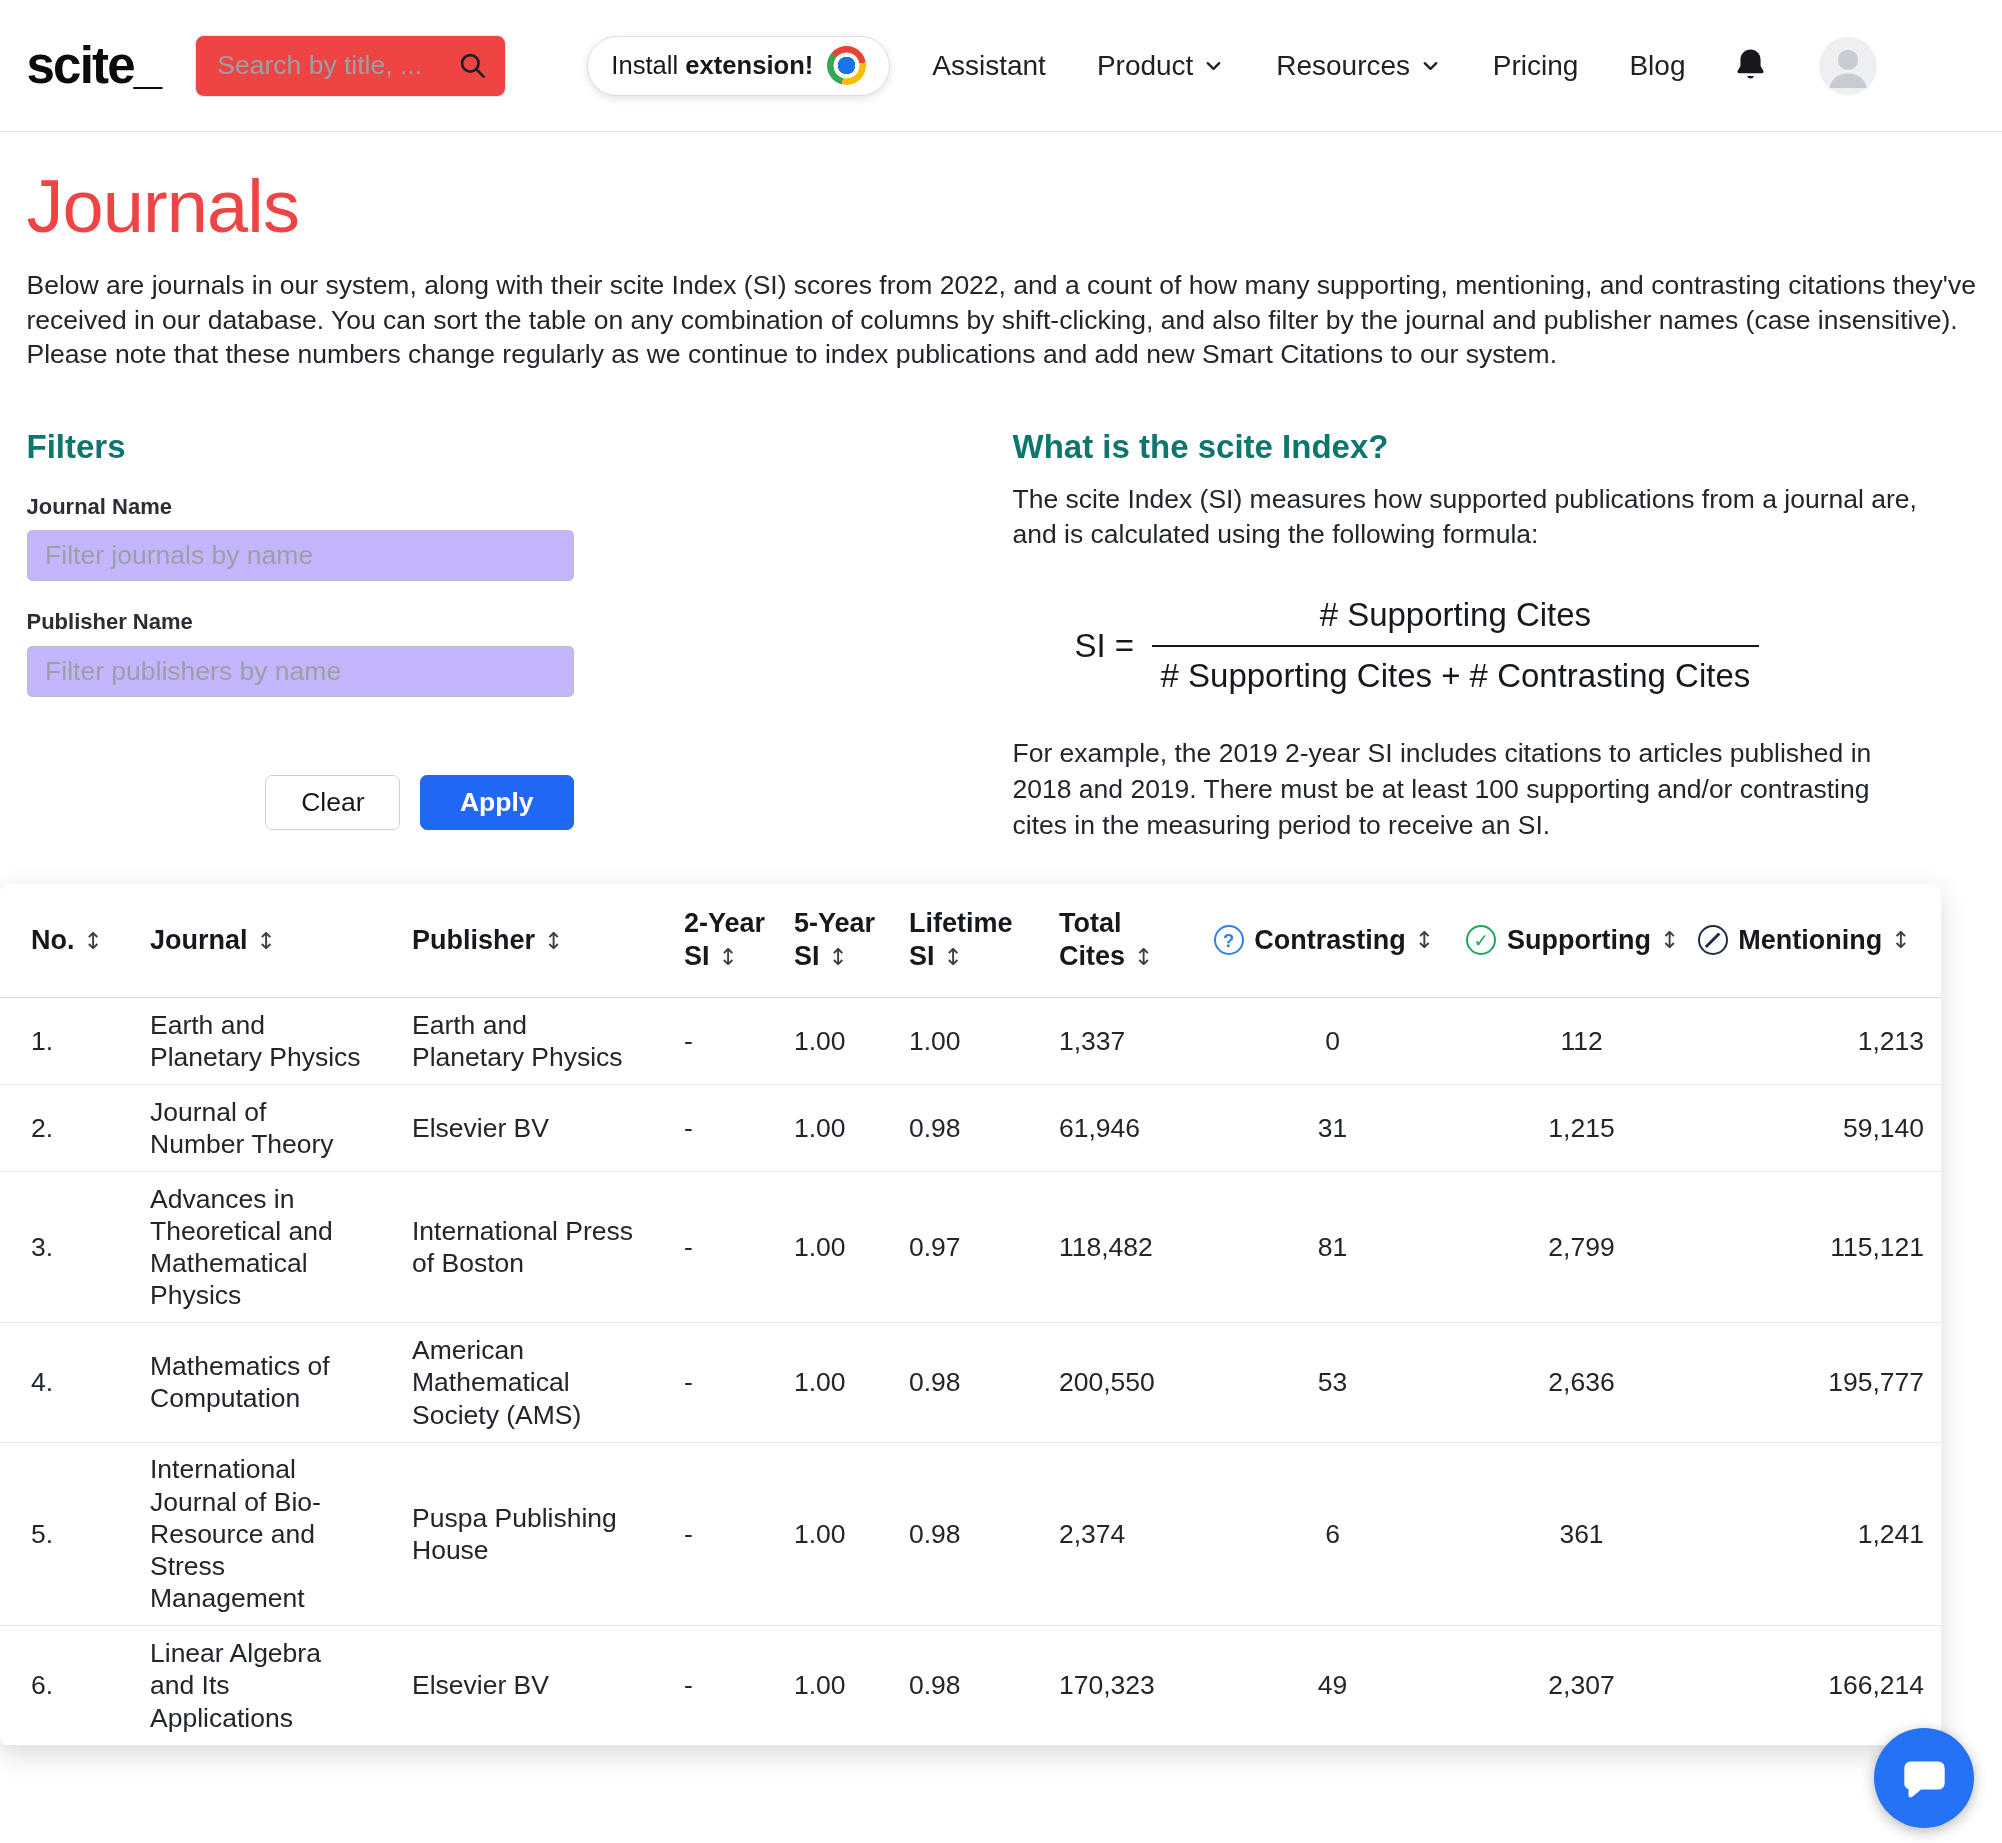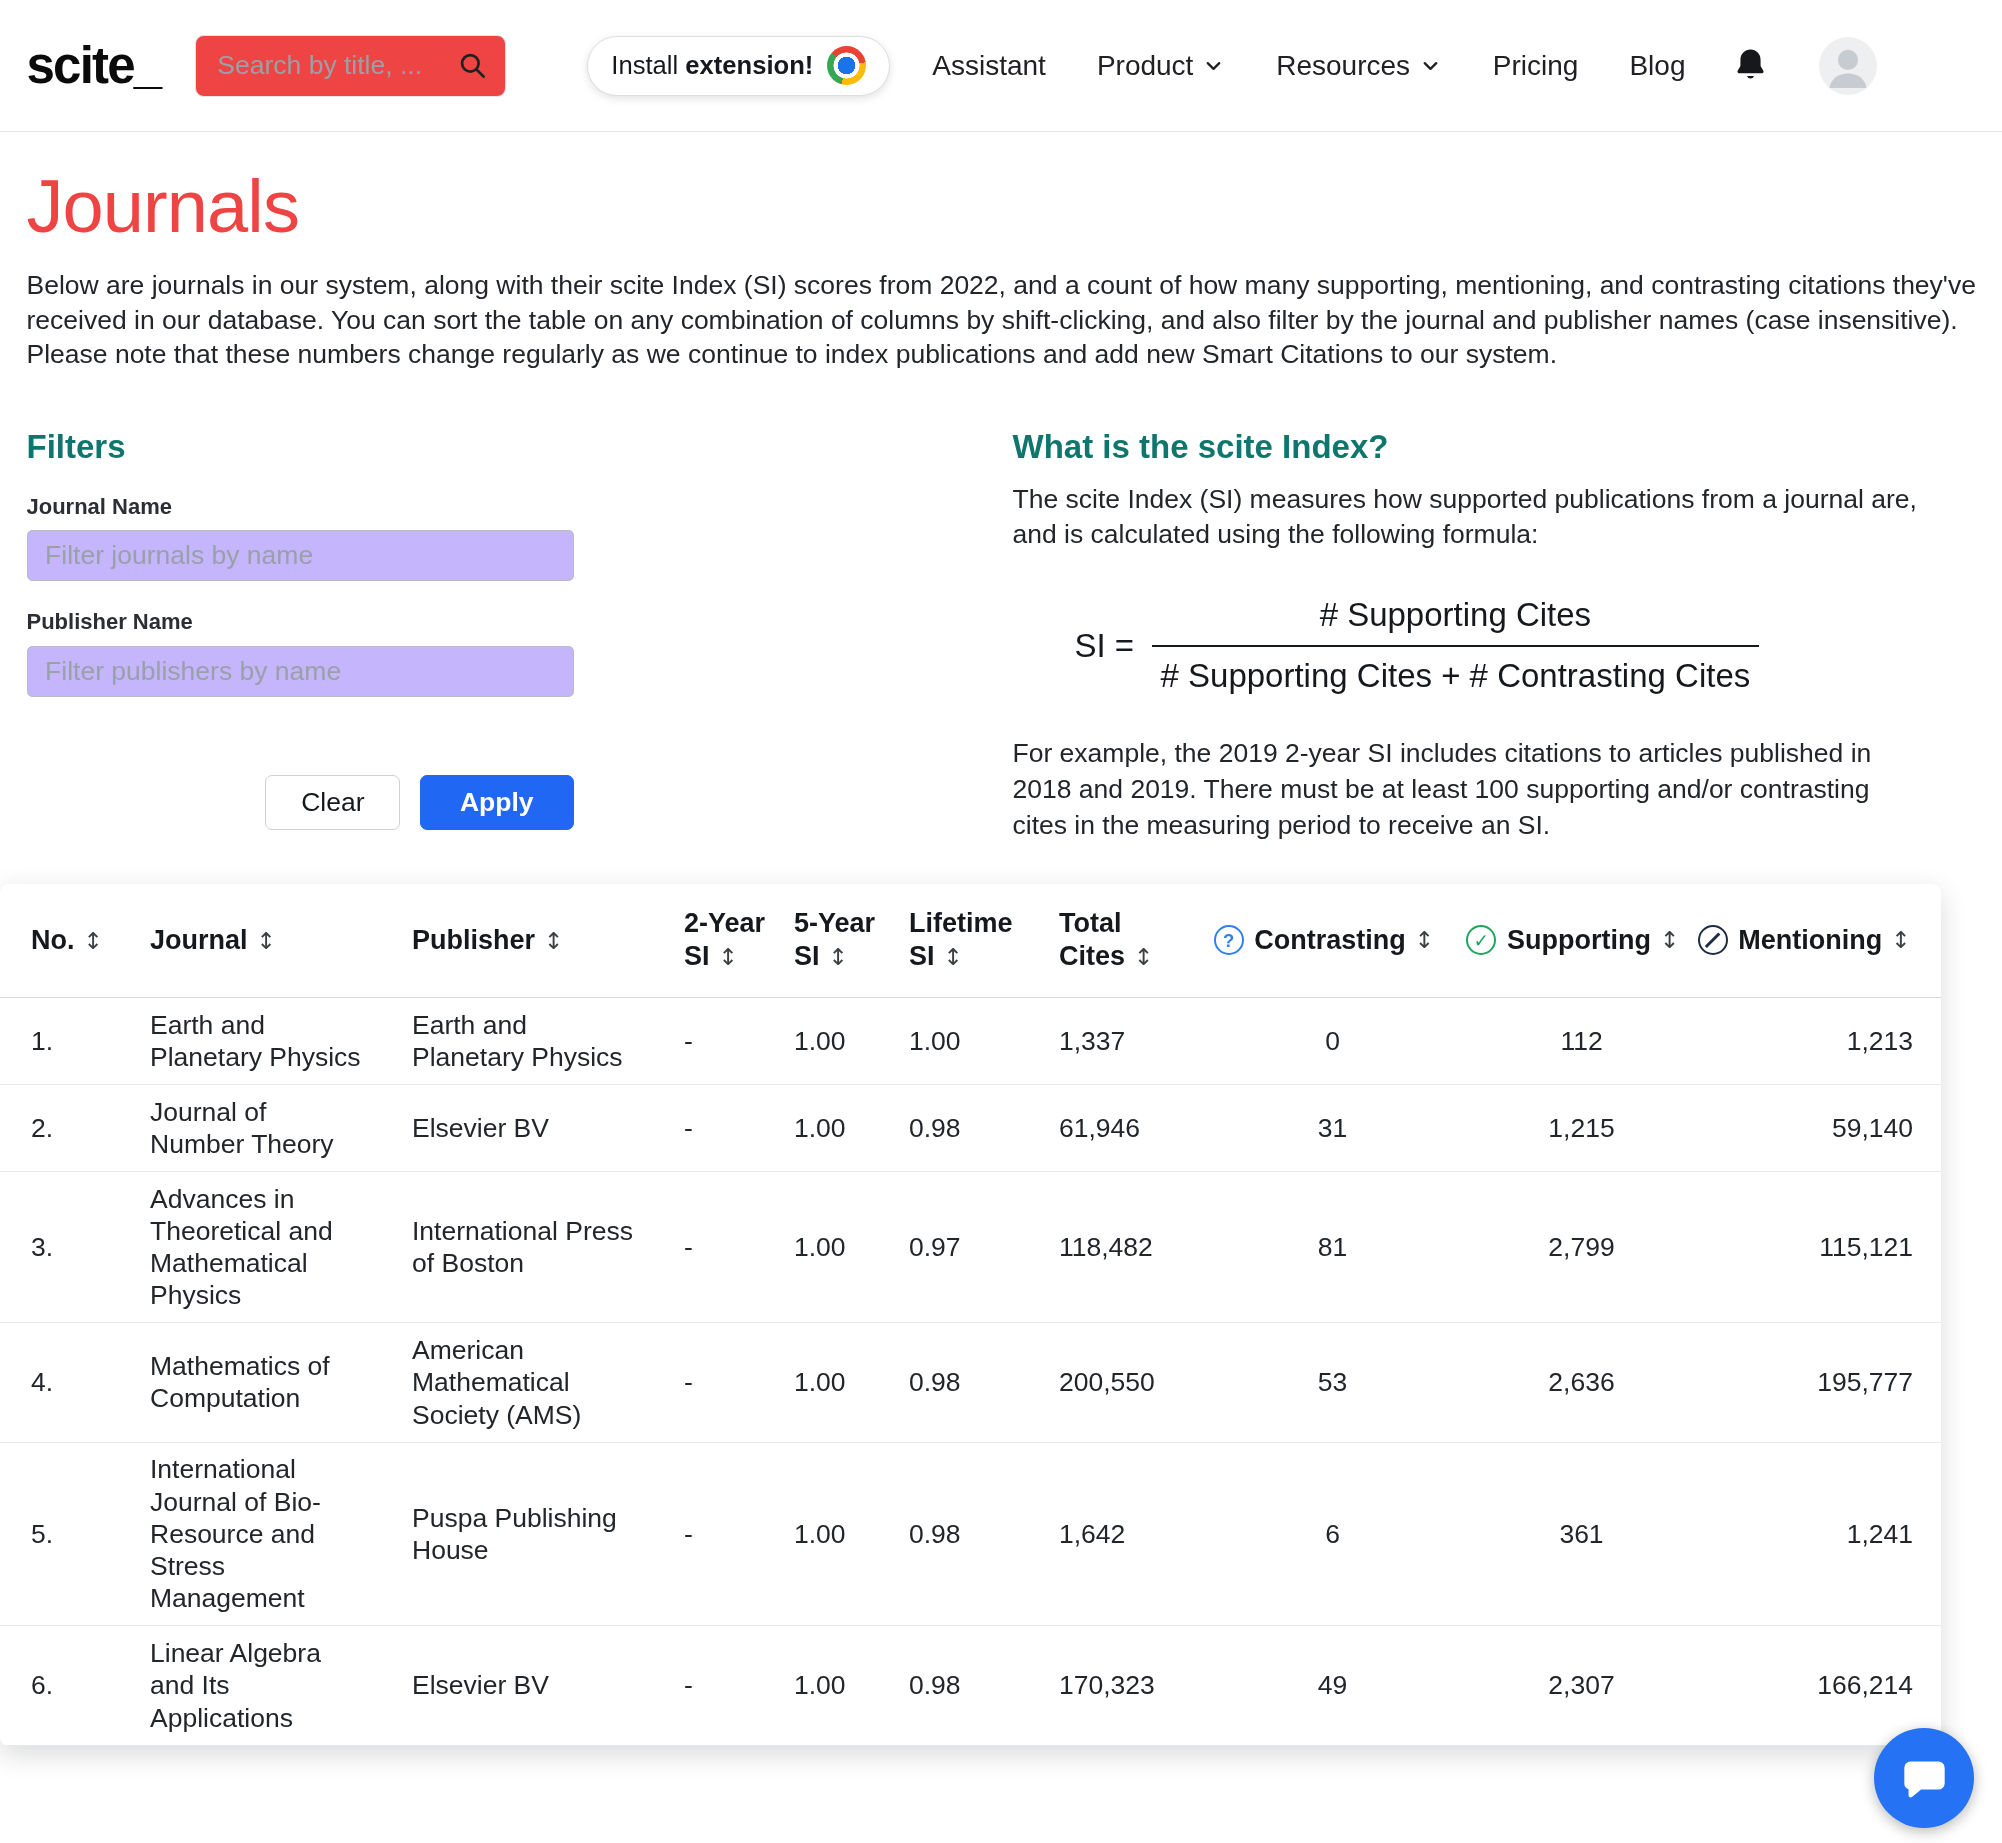--- a/index.html
+++ b/index.html
@@ -90,21 +90,21 @@
   tbody td {
     font-size:26.5px; color:#22262b; padding:10.6px 17.6px 10.6px 0;
     border-bottom:0.9px solid #e6e8ea; line-height:1.22;
   }
   th.c-no, td.c-no { padding-left:31px; }
   th.c-y2 { padding-right:26.5px; }
   th.c-y5 { padding-right:31px; }
   td.c-journal { padding-right:50px; }
   td.c-publisher { padding-right:47px; }
   td.c-center { text-align:center; padding-right:0; }
-  td.c-right { text-align:right; padding-right:28px; }
+  td.c-right { text-align:right; padding-right:17px; }
   .hflex { display:flex; align-items:center; white-space:nowrap; }
   .hflex.center { justify-content:center; }
   .hflex.end { justify-content:flex-end; padding-right:13.2px; }
   .sort { font-size:23px; color:#3c4043; margin-left:8.8px; font-weight:400;
           font-family:"DejaVu Sans",sans-serif; }
   .circle-icon {
     width:30px; height:30px; border-radius:50%; border:2.6px solid currentColor;
     display:inline-flex; align-items:center; justify-content:center;
     font-size:18.5px; font-weight:700; margin-right:10.6px; position:relative; flex:0 0 auto;
   }
@@ -322,21 +322,21 @@
           <td class="c-center" data-name="cell-supporting">2,636</td>
           <td class="c-right" data-name="cell-mentioning">195,777</td>
         </tr>
         <tr data-name="table-row">
           <td class="c-no" data-name="cell-no">5.</td>
           <td class="c-journal" data-name="cell-journal">International Journal of Bio-Resource and Stress Management</td>
           <td class="c-publisher" data-name="cell-publisher">Puspa Publishing House</td>
           <td data-name="cell-2-year-si">-</td>
           <td data-name="cell-5-year-si">1.00</td>
           <td data-name="cell-lifetime-si">0.98</td>
-          <td data-name="cell-total-cites">1,642</td>
+          <td data-name="cell-total-cites">2,374</td>
           <td class="c-center" data-name="cell-contrasting">6</td>
           <td class="c-center" data-name="cell-supporting">361</td>
           <td class="c-right" data-name="cell-mentioning">1,241</td>
         </tr>
         <tr data-name="table-row">
           <td class="c-no" data-name="cell-no">6.</td>
           <td class="c-journal" data-name="cell-journal">Linear Algebra and Its Applications</td>
           <td class="c-publisher" data-name="cell-publisher">Elsevier BV</td>
           <td data-name="cell-2-year-si">-</td>
           <td data-name="cell-5-year-si">1.00</td>

